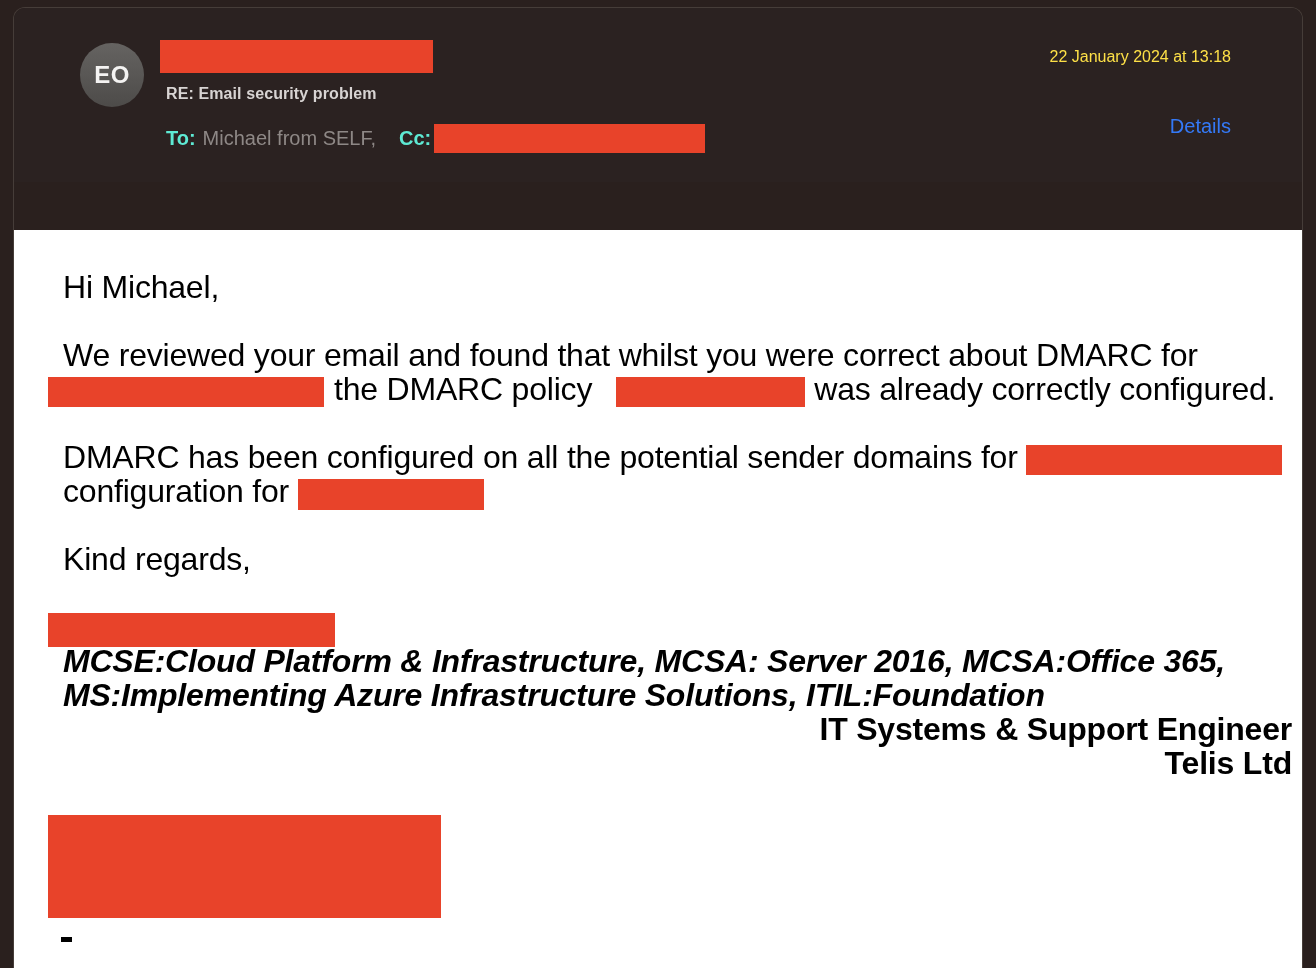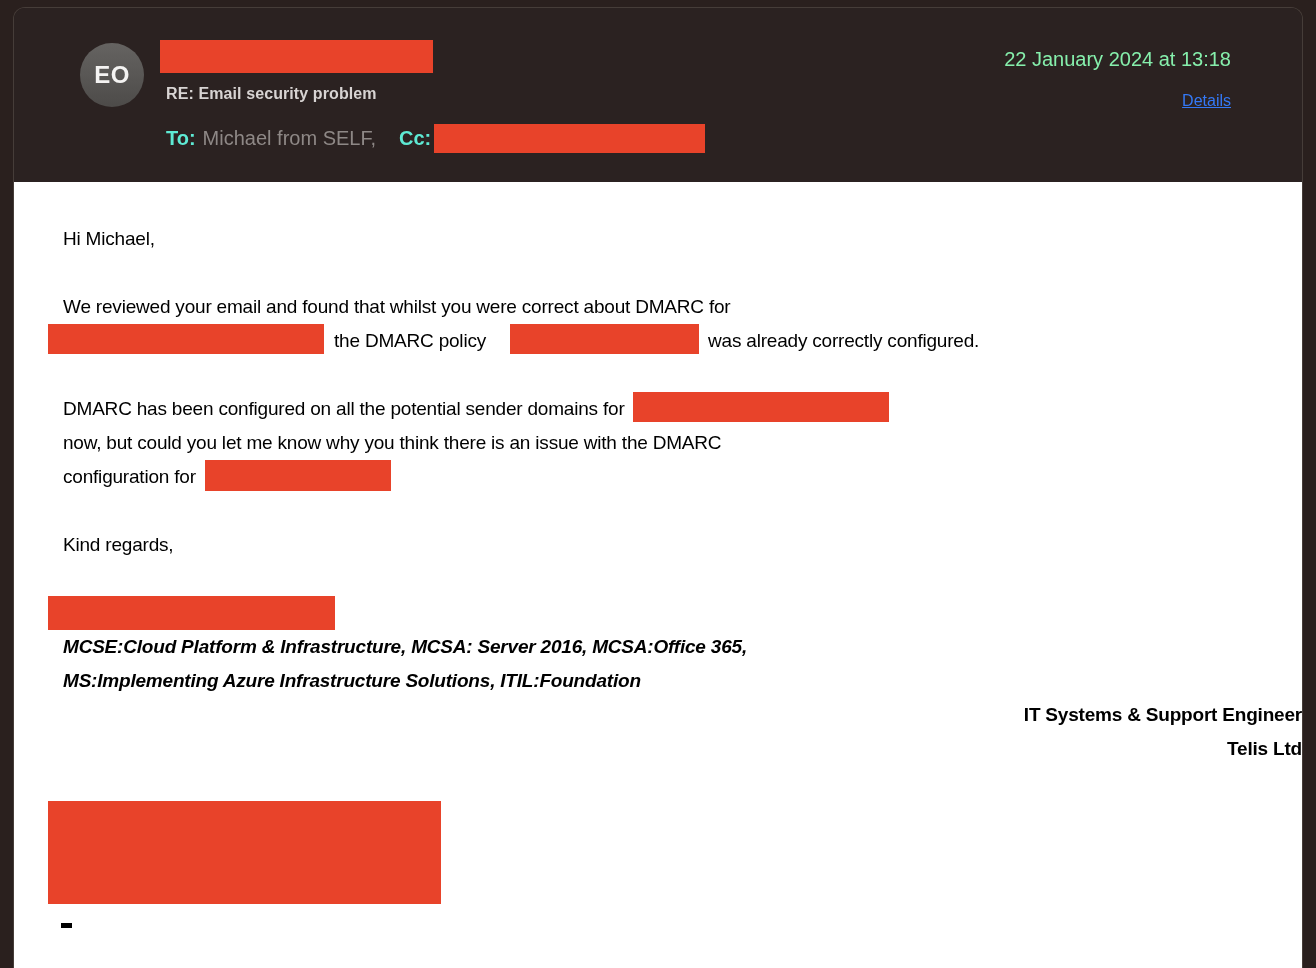--- a/index.html
+++ b/index.html
@@ -44,32 +44,32 @@
     position:absolute; left:152px; top:116px;
     font-size:20px; line-height:29px; white-space:nowrap;
   }
   .hdr-label { color:#5eead4; font-weight:600; }
   .hdr-recipient { color:#8e8886; margin-left:7px; }
   .cc-label { margin-left:23px; }
   .rb-cc { width:271px; height:29px; vertical-align:-8px; margin-left:3px; }
 
   .date-text {
     position:absolute; right:71px; top:40px;
-    color:#86efac; font-size:20px;margin-left:28px;
+    color:#fde047; font-size:16px;margin-left:28px;
   }
   .details-link {
-    position:absolute; right:71px; top:84px;
-    color:var(--link-blue, #3479f6); font-size:16px; cursor:pointer;text-decoration:underline;
+    position:absolute; right:71px; top:107px;
+    color:var(--link-blue, #3479f6); font-size:20px; cursor:pointer;
   }
 
   .msg-body {
     flex:1; background:var(--body-bg, #ffffff);
-    padding:40px 0 0 49px;
+    padding:40px 10px 0 49px;
     color:var(--text-dark, #000000);
-    font-size:19px; letter-spacing:-0.2px;
+    font-size:32px; letter-spacing:-0.2px;margin-top:48px;
   }
   .line { height:34px; line-height:34px; white-space:nowrap; }
   .line.blank {  }
 
   .sig-certs { font-weight:bold; font-style:italic; }
   .sig-bold  { font-weight:bold;text-align:right; }
 
   
   .rb-company1 { width:274px; height:31px; vertical-align:-7px; margin:0 2px 0 8px; }
   .rb-domain1  { width:276px; height:30px; vertical-align:-7px; margin-left:-15px; margin-right:10px; }
@@ -110,21 +110,20 @@
 
 
       <div class="line">We reviewed your email and found that whilst you were correct about DMARC for</div>
 
       <div class="line"><span class="redact rb-domain1"></span><span>the DMARC policy</span><span class="redact rb-policy"></span><span>was already correctly configured.</span></div>
 
       <div class="line blank"></div>
 
       <div class="line"><span>DMARC has been configured on all the potential sender domains for</span><span class="redact rb-company2"></span></div>
 
-      <div class="line">now, but could you let me know why you think there is an issue with the DMARC</div>
 
       <div class="line"><span>configuration for</span><span class="redact rb-domain2"></span></div>
 
       <div class="line blank"></div>
 
       <div class="line">Kind regards,</div>
       <div class="line blank"></div>
 
       <div class="line"><span class="redact rb-signame"></span></div>
 

